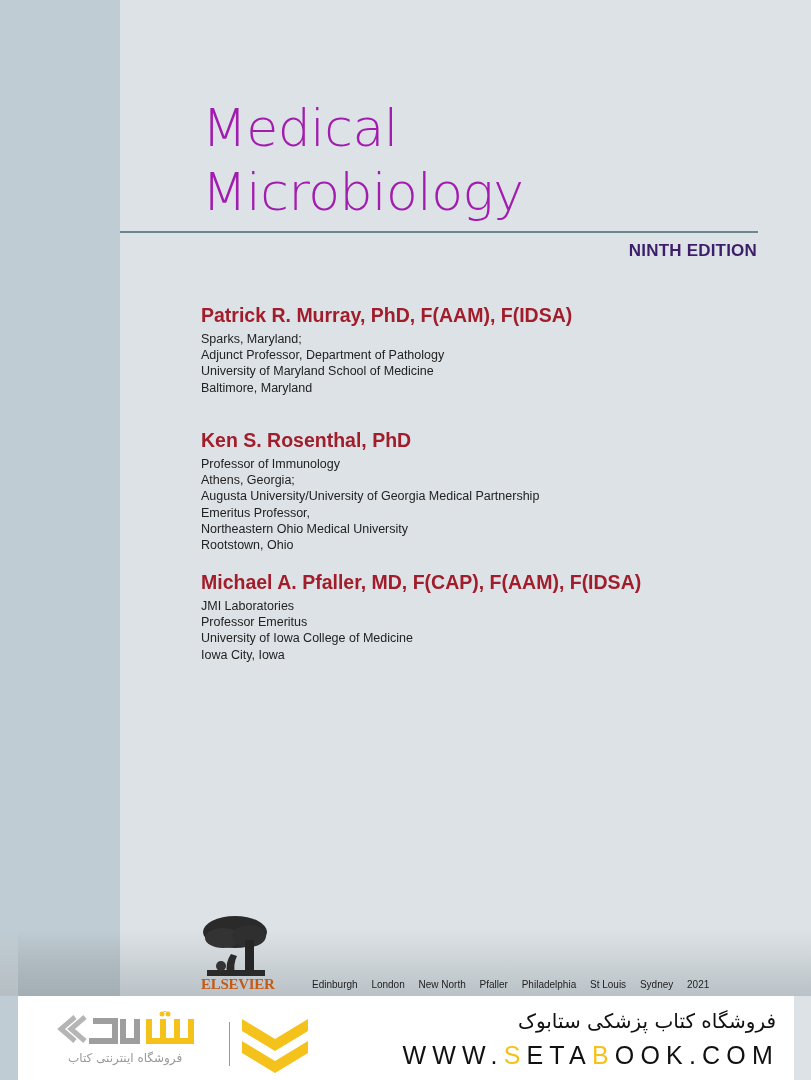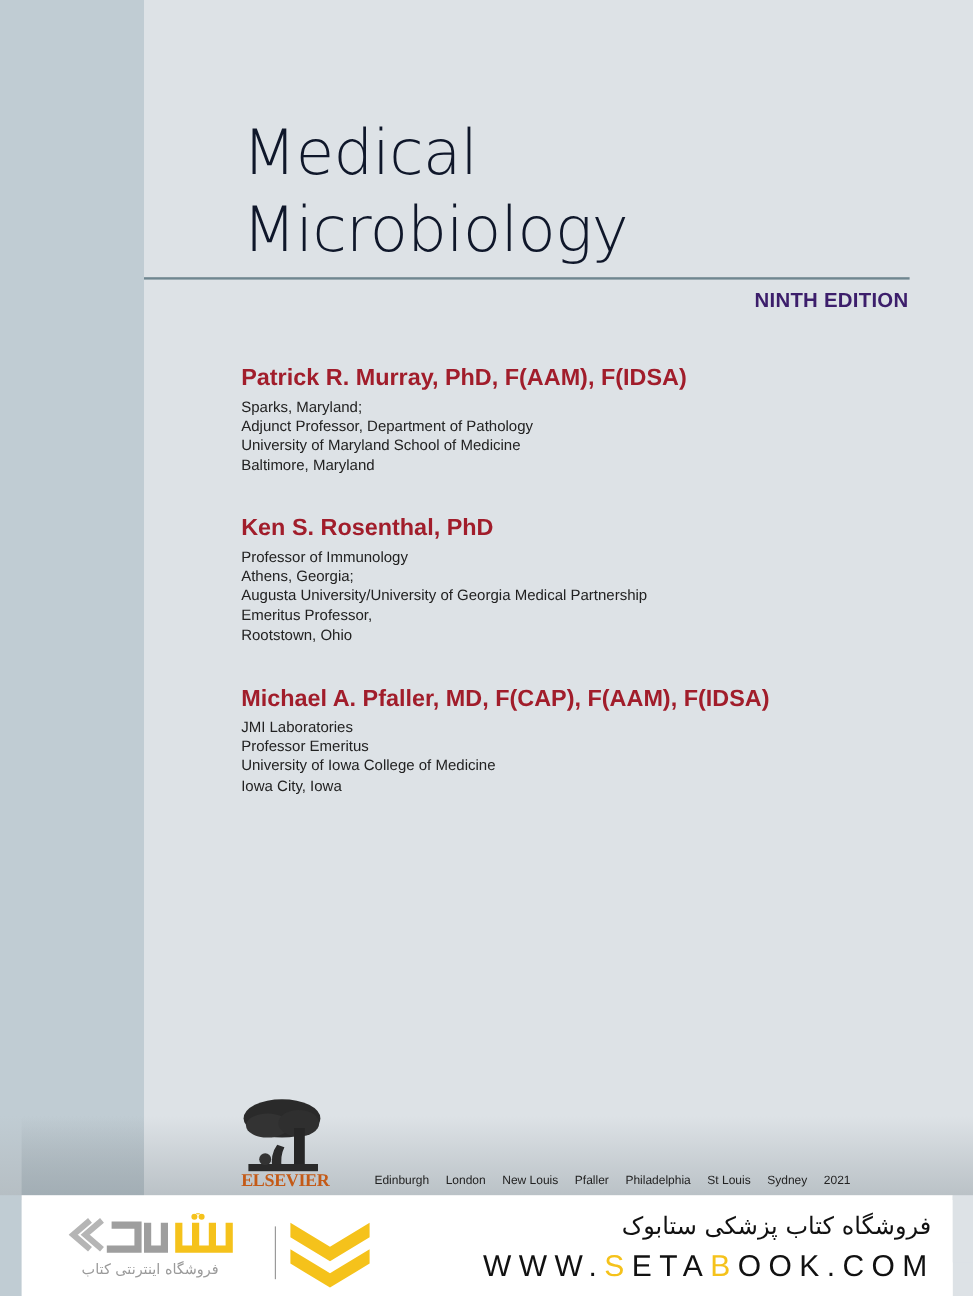--- a/index.html
+++ b/index.html
@@ -2,21 +2,21 @@
 <html><head>
 <meta charset="utf-8">
 <style>
   html, body { margin: 0; padding: 0; }
   body { width: 811px; height: 1080px; position: relative; overflow: hidden; background: #dde2e6; font-family: "DejaVu Sans", sans-serif; }
   .left-strip { position: absolute; left: 0; top: 0; width: 120px; height: 1080px; background: #c0ccd3; }
   .page { position: absolute; left: 120px; top: 0; width: 691px; height: 1080px; background: #dde2e6; }
   .bottom-shade { position: absolute; left: 0; top: 930px; width: 811px; height: 70px; background: linear-gradient(to bottom, rgba(221,226,230,0) 0%, rgba(180,188,193,0.9) 100%); }
   .bottom-shade-left { position: absolute; left: 18px; top: 930px; width: 102px; height: 70px; background: linear-gradient(to bottom, rgba(192,204,211,0) 0%, rgba(160,172,179,0.95) 100%); }
 
-  .title { position: absolute; left: 202px; top: 96px; margin: 0; font-family: "DejaVu Sans", sans-serif; font-weight: 200; font-size: 52px; line-height: 64px; color: #0f172a; letter-spacing: -0.5px; }
+  .title { position: absolute; left: 202px; top: 96px; margin: 0; font-family: "DejaVu Sans", sans-serif; font-weight: 200; font-size: 52px; line-height: 64px; color: #a21caf; letter-spacing: -0.5px; }
   .title span { display: block; }
   .title-rule { position: absolute; left: 120px; top: 231px; width: 638px; height: 2px; background: #6f8690; }
   .edition { position: absolute; right: 54px; top: 241px; font-family: "Liberation Sans", sans-serif; font-size: 17px; font-weight: bold; color: #3c1e6b; letter-spacing: 0.2px; }
 
   .author { position: absolute; left: 201px; }
   .author-name { font-family: "Liberation Sans", sans-serif; font-weight: bold; font-size: 19.5px; color: #a11d2b; margin: 0 0 4px 0; line-height: 24px; }
   .affil { font-family: "Liberation Sans", sans-serif; font-size: 12.5px; color: #222; line-height: 16.2px; margin: 0; }
   .a1 { top: 303px; }
   .a2 { top: 428px; }
   .a3 { top: 570px; }
@@ -59,20 +59,21 @@
   <p class="affil">University of Maryland School of Medicine</p>
   <p class="affil">Baltimore, Maryland</p>
 </div>
 
 <div class="author a2">
   <p class="author-name">Ken S. Rosenthal, PhD</p>
   <p class="affil">Professor of Immunology</p>
   <p class="affil">Athens, Georgia;</p>
   <p class="affil">Augusta University/University of Georgia Medical Partnership</p>
   <p class="affil">Emeritus Professor,</p>
+  <p class="affil">Northeastern Ohio Medical University</p>
   <p class="affil">Rootstown, Ohio</p>
 </div>
 
 <div class="author a3">
   <p class="author-name">Michael A. Pfaller, MD, F(CAP), F(AAM), F(IDSA)</p>
   <p class="affil">JMI Laboratories</p>
   <p class="affil">Professor Emeritus</p>
   <p class="affil">University of Iowa College of Medicine</p>
   <p class="affil">Iowa City, Iowa</p>
 </div>
@@ -83,21 +84,21 @@
   <ellipse cx="48" cy="22" rx="17" ry="11" fill="#2f2f2f"></ellipse>
   <rect x="44" y="26" width="9" height="34" fill="#262626"></rect>
   <path d="M30 40 q-6 8 -4 20 h8 q-2 -10 2 -18z" fill="#2b2b2b"></path>
   <rect x="6" y="56" width="58" height="6" fill="#2a2a2a"></rect>
   <circle cx="20" cy="52" r="5" fill="#333"></circle>
 </svg>
 <div class="logo-word">ELSEVIER</div>
 <div class="cities">
   <span>Edinburgh</span>
   <span>London</span>
-  <span>New Louis</span>
+  <span>New North</span>
   <span>Pfaller</span>
   <span>Philadelphia</span>
   <span>St Louis</span>
   <span>Sydney</span>
   <span>2021</span>
 </div>
 
 <div class="banner-left-gap"></div>
 <div class="banner"></div>
 <div class="banner-right-gap"></div>

